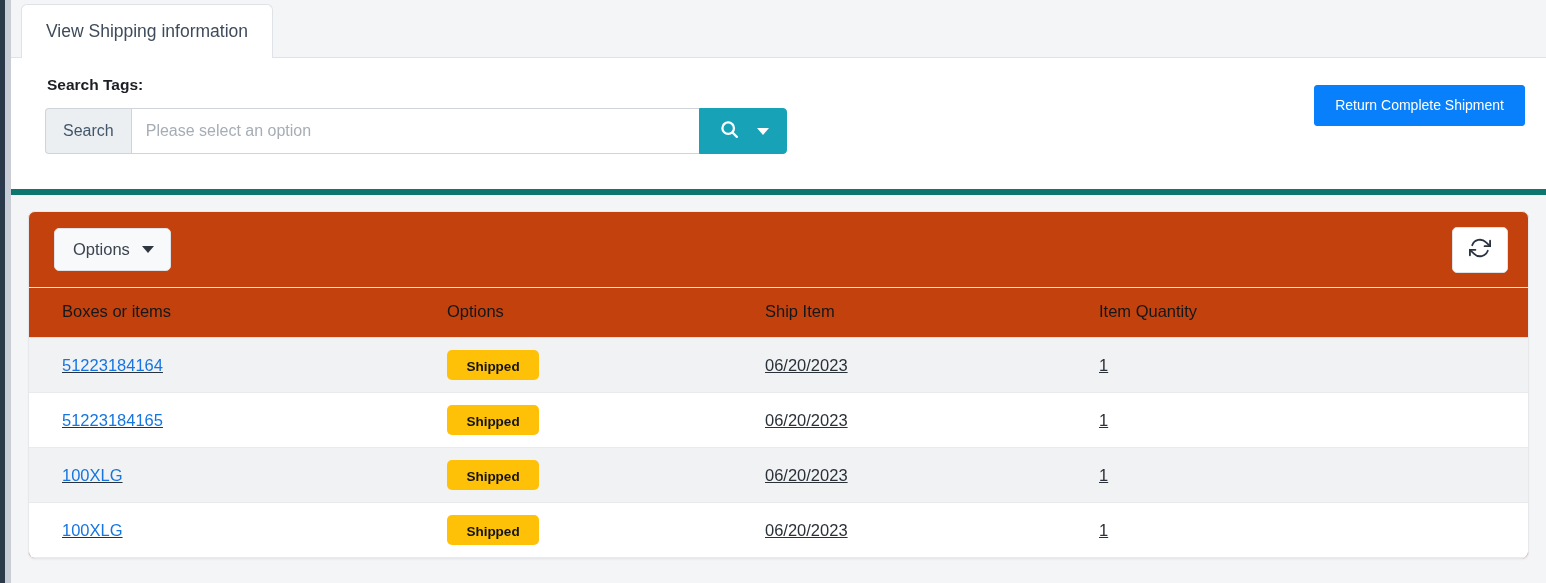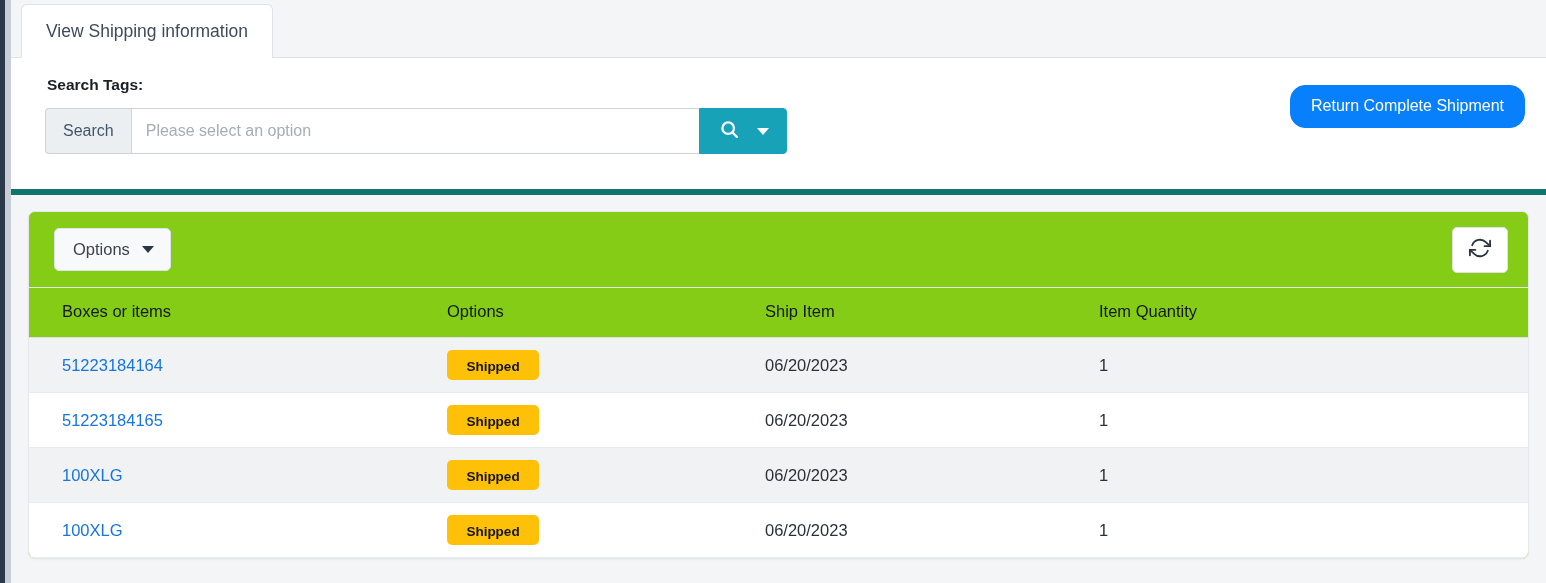--- a/index.html
+++ b/index.html
@@ -115,33 +115,33 @@
     width: 0; height: 0;
     border-left: 6px solid transparent;
     border-right: 6px solid transparent;
     border-top: 7px solid #ffffff;
   }
   .btn-primary {
     position: absolute;
     right: 21px; top: 27px;
     background: #087ffb;
     border: 1px solid #087ffb;
-    border-radius: 15px;
+    border-radius: 3px;
     color: #ffffff;
-    font-size: 16px;
+    font-size: 14px;
     padding: 12px 20px 13px 20px;
     cursor: pointer;
     line-height: 1;
     font-family: "Liberation Sans", sans-serif;
   }
 
   
   .card-wrap { padding: 16px 17px 0 17px; }
   .card {
-    background: #84cc16;
+    background: #c2410c;
     border: 1px solid #e6e8eb;
     border-radius: 7px;
     box-shadow: 0 1px 2px rgba(16,24,40,.04);
     height: 348px;
     overflow: hidden;
   }
   .card-toolbar {
     height: 76px;
     display: flex;
     align-items: center;
@@ -187,20 +187,21 @@
     font-weight: normal;
     color: #14181d;
     padding: 14px 0 16px 0;
     border-bottom: 1px solid #dcdfe3;
   }
   table.grid td {
     font-size: 16.5px;
     color: #2b3138;
     padding: 12px 0 12px 0;
     border-bottom: 1px solid #e8eaed;
+    text-decoration: underline;
   }
   table.grid tbody tr:nth-child(odd) { background: #f1f2f3; }
   table.grid tbody tr:nth-child(even) { background: #ffffff; }
   .c1 { width: 418px; padding-left: 33px !important; }
   .c2 { width: 318px; }
   .c3 { width: 334px; }
   .c4 { width: auto; }
   .cell-link {
     color: #1675e0;
     text-decoration: none;

